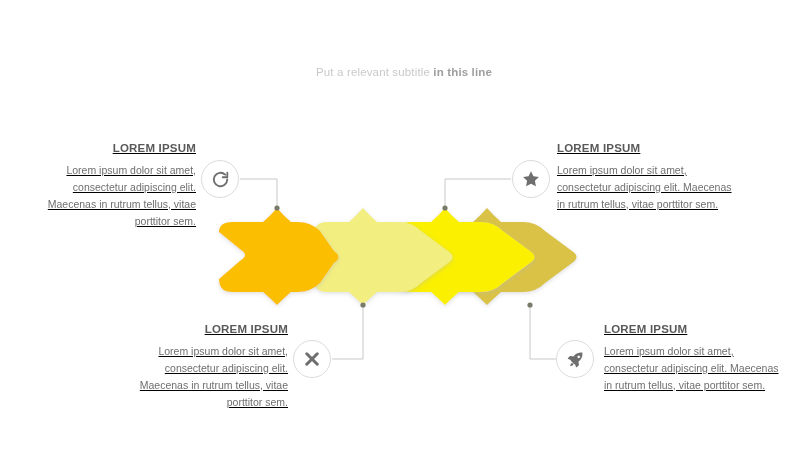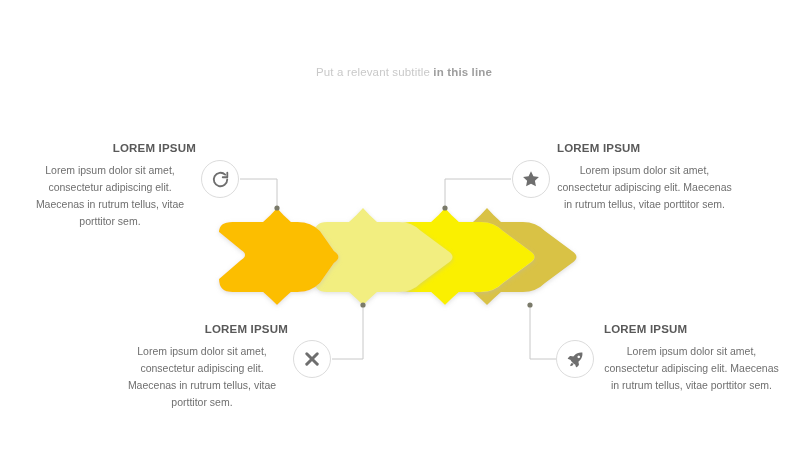--- a/index.html
+++ b/index.html
@@ -25,27 +25,27 @@
   
   .badge{
     position:absolute;width:38px;height:38px;border-radius:50%;
     background:#ffffff;border:1px solid #dcdcdc;
     box-sizing:border-box;z-index:4;
     display:flex;align-items:center;justify-content:center;
   }
   .badge svg{display:block;}
 
   
-  .callout{position:absolute;z-index:3;}
+  .callout{position:absolute;z-index:3;text-decoration:underline;}
   .callout .c-title{
     font-size:11.5px;font-weight:bold;color:#595959;
     letter-spacing:.2px;margin:0 0 7px 0;line-height:1.1;
   }
   .callout .c-body{
-    font-size:10.5px;color:#6f6f6f;line-height:1.62;margin:0;text-align:center;
+    font-size:10.5px;color:#6f6f6f;line-height:1.62;margin:0;
   }
   .align-right{text-align:right;}
   .align-left{text-align:left;}
 </style>
 </head>
 <body>
 
 <div id="stage">
 
   <div class="subtitle">

